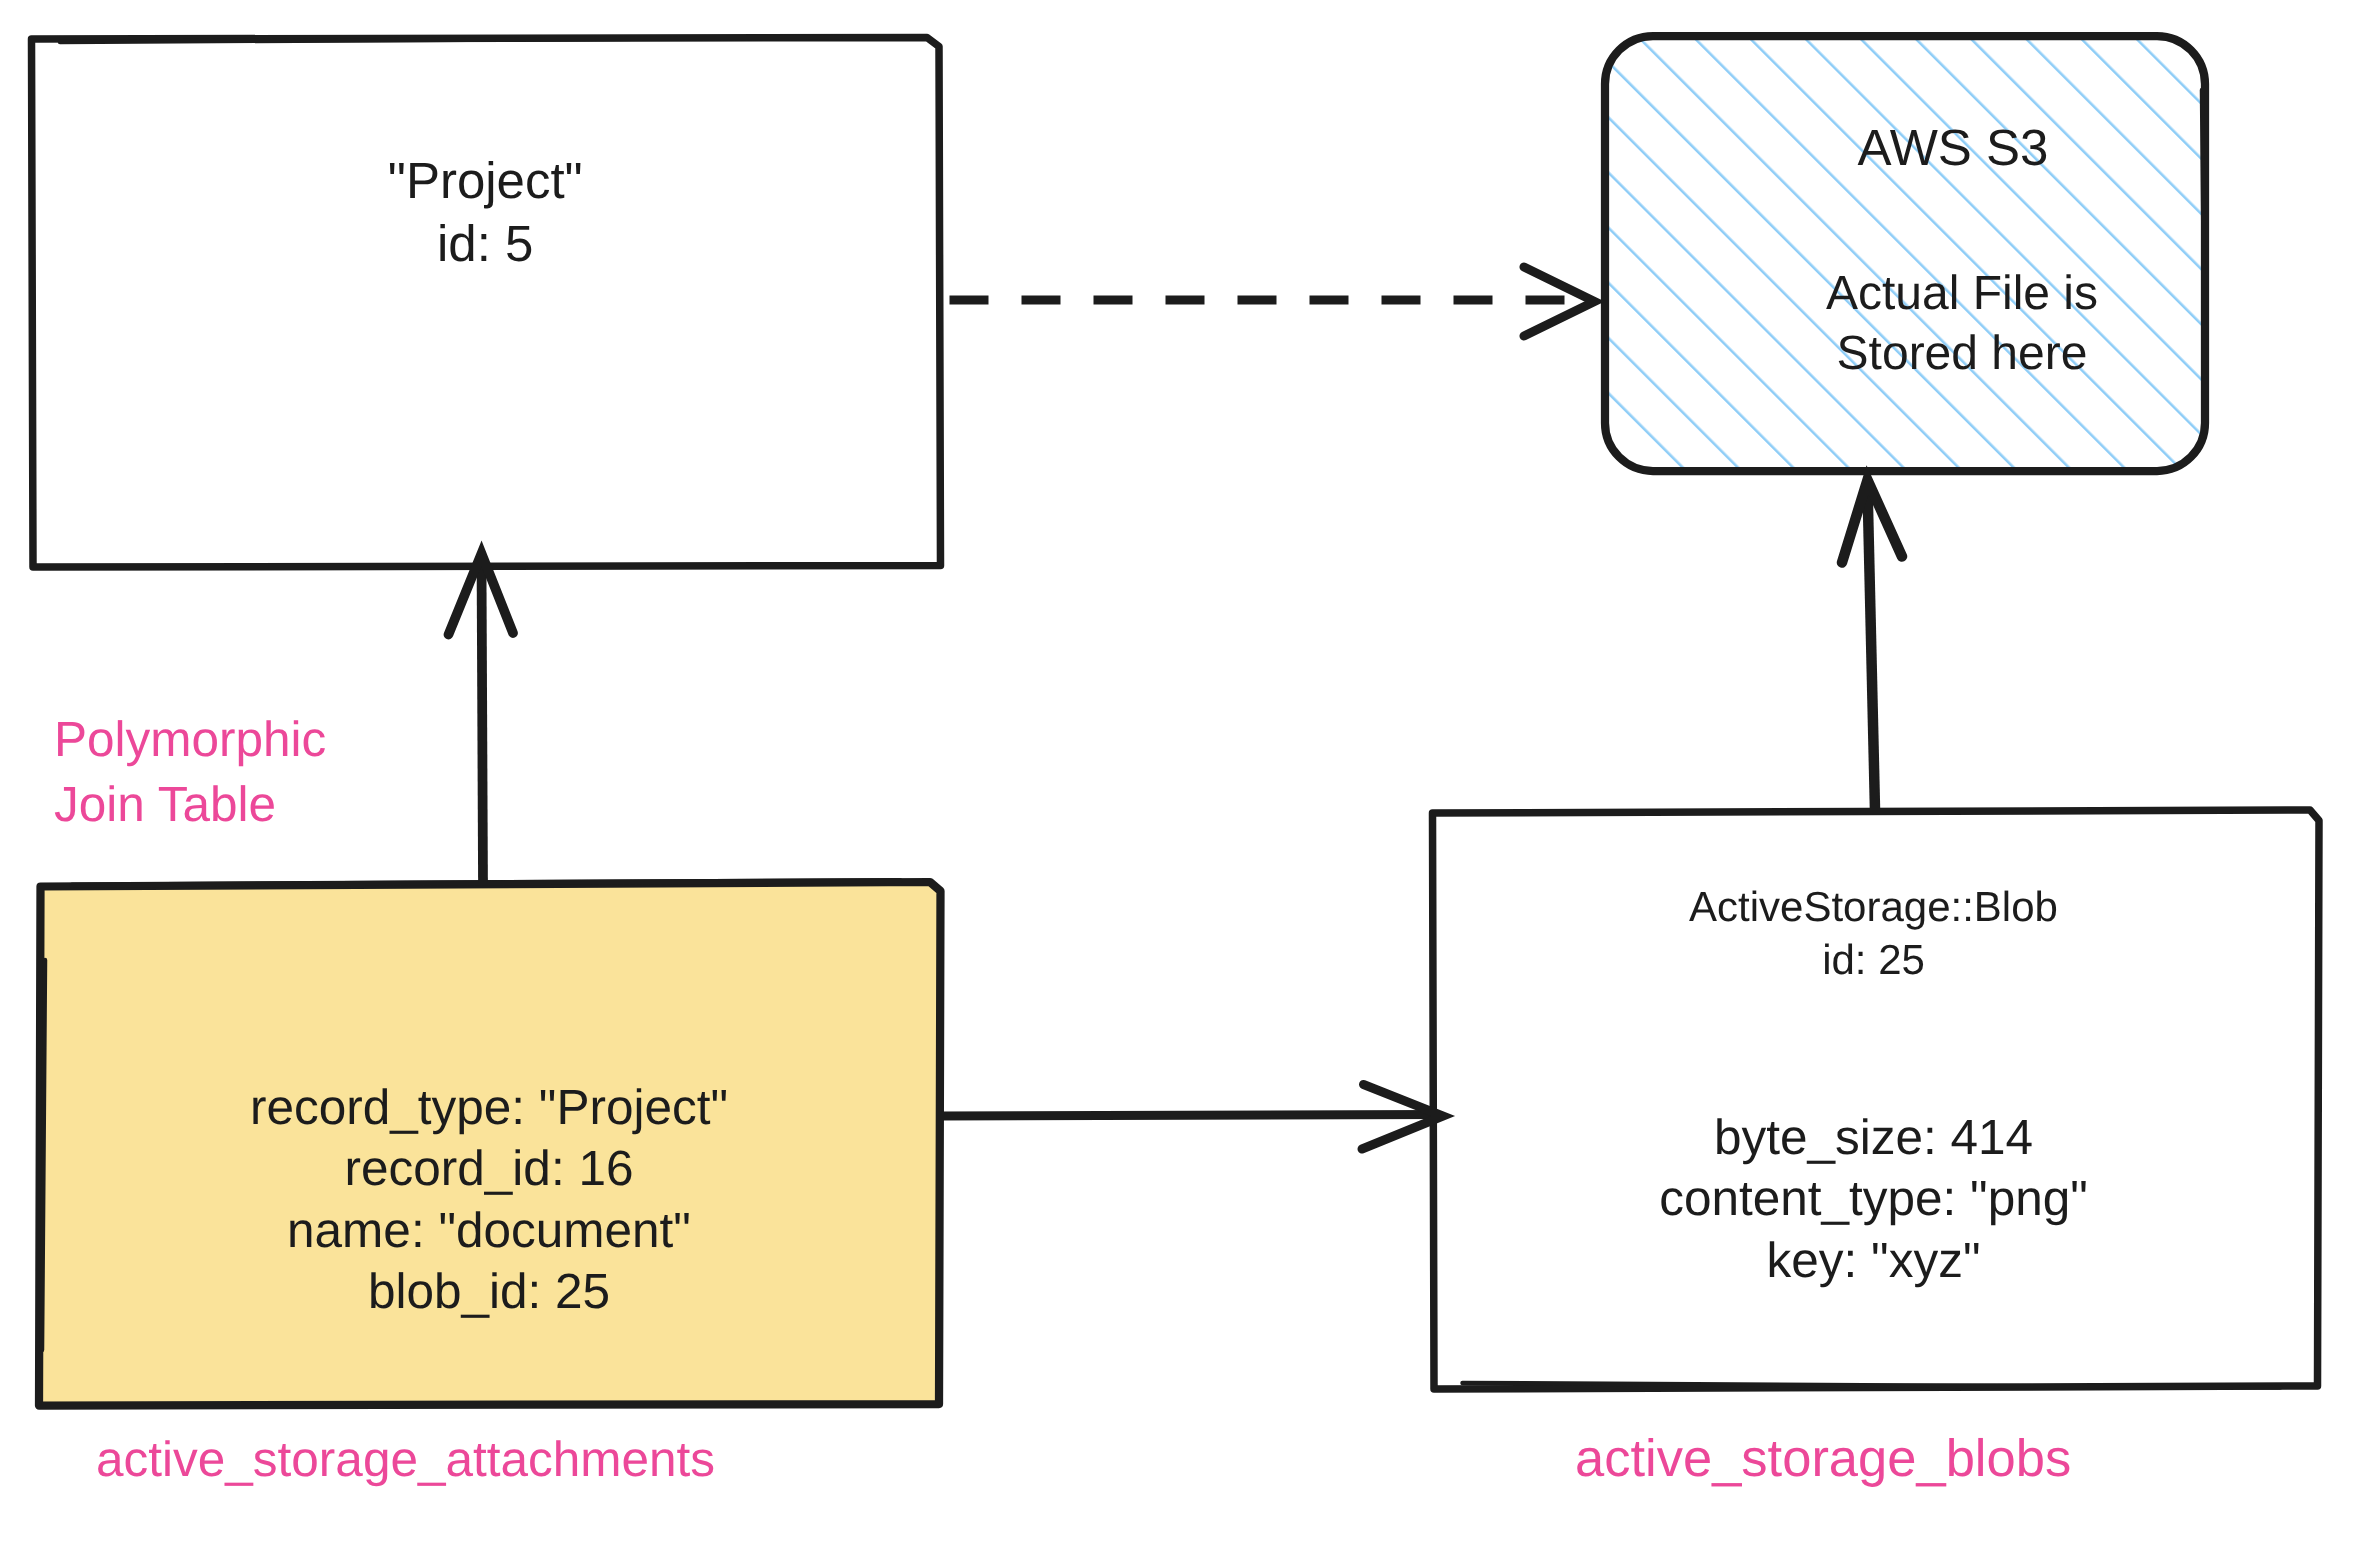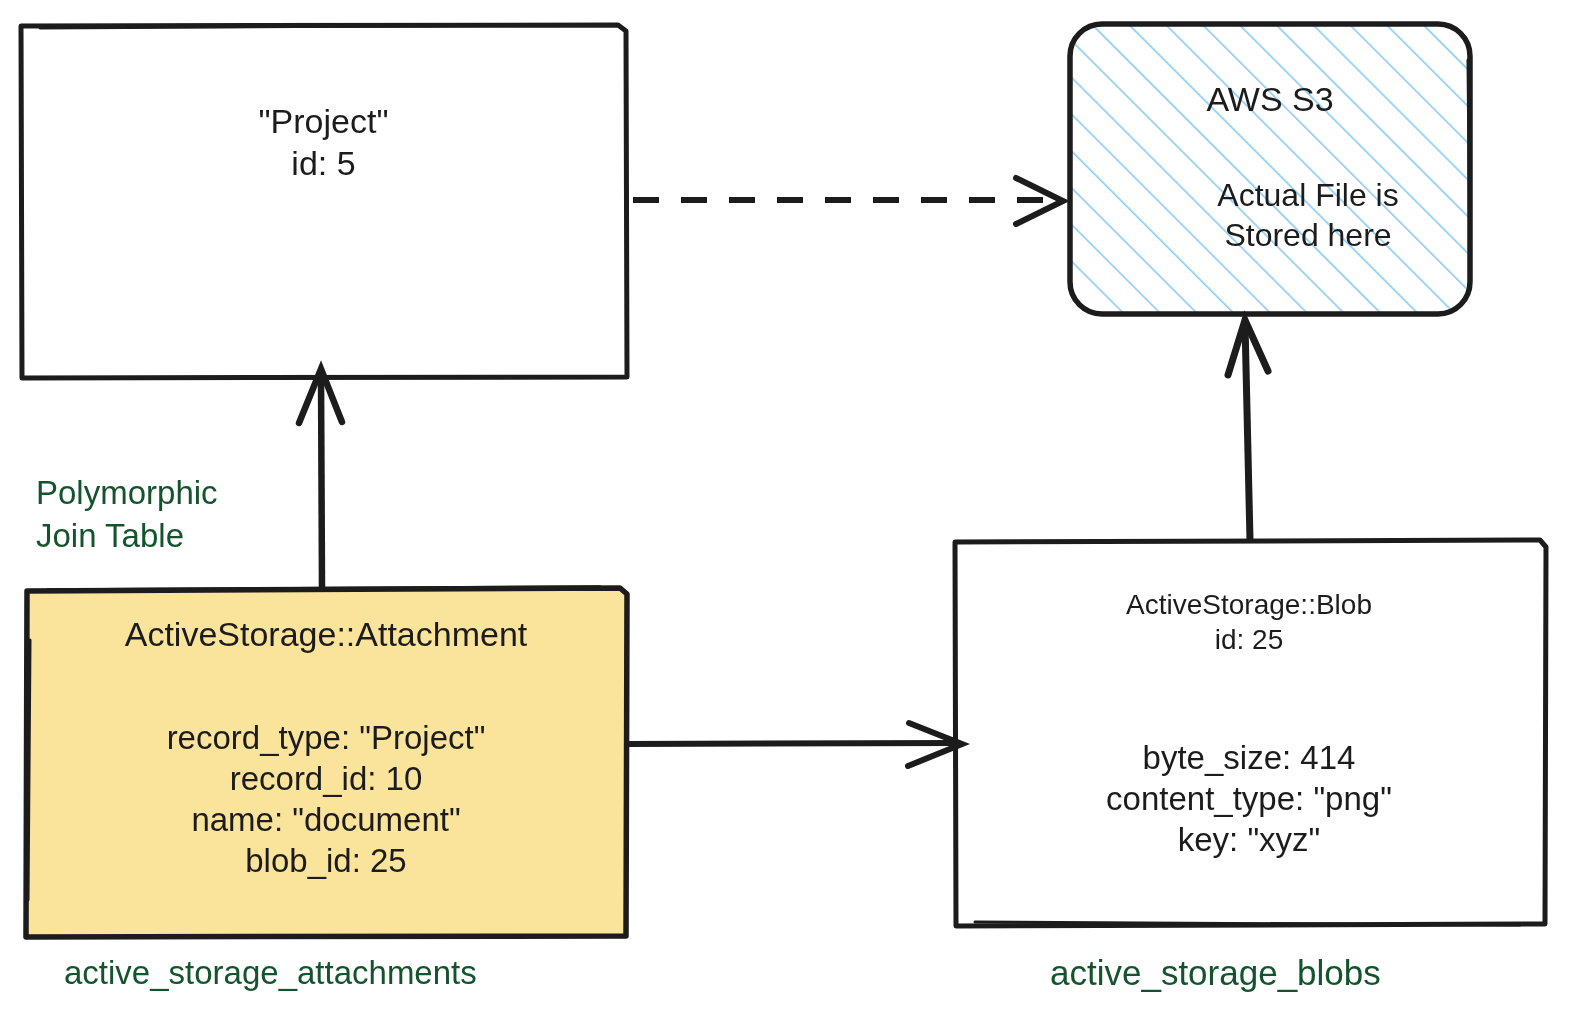--- a/index.html
+++ b/index.html
@@ -28,21 +28,21 @@
     position: absolute;
     text-align: center;
     color: #1c1c1c;
     font-family: "Liberation Sans", sans-serif;
     line-height: 1.24;
     white-space: pre;
     pointer-events: none;
   }
   .caption {
     position: absolute;
-    color: #14532d;
+    color: #ec4899;
     font-family: "Liberation Sans", sans-serif;
     white-space: pre;
     line-height: 1.3;
   }
 
   
   #project-title-block {
     left: 20px;
     top: 100px;
     width: 607px;
@@ -54,20 +54,21 @@
     width: 607px;
     font-size: 34px;
   }
 
   
   #s3-title-block {
     left: 1068px;
     top: 78px;
     width: 404px;
     font-size: 34px;
+    padding-left: 32px;
   }
   #s3-body-block {
     left: 1068px;
     top: 176px;
     width: 480px;
     font-size: 32px;
   }
 
   
   #attachment-title-block {
@@ -180,24 +181,23 @@
 
   <div class="node-text" id="project-title-block"><span>"Project"</span>
 <span>id: 5</span></div>
 
 
   <div class="node-text" id="s3-title-block"><span>AWS S3</span></div>
 
   <div class="node-text" id="s3-body-block"><span>Actual File is</span>
 <span>Stored here</span></div>
 
-  <div class="node-text" id="attachment-title-block"><span>ActiveStorage::Attachment</span></div>
 
   <div class="node-text" id="attachment-fields-block"><span>record_type: "Project"</span>
-<span>record_id: 10</span>
+<span>record_id: 16</span>
 <span>name: "document"</span>
 <span>blob_id: 25</span></div>
 
   <div class="node-text" id="blob-title-block"><span>ActiveStorage::Blob</span>
 <span>id: 25</span></div>
 
   <div class="node-text" id="blob-fields-block"><span>byte_size: 414</span>
 <span>content_type: "png"</span>
 <span>key: "xyz"</span></div>
 

